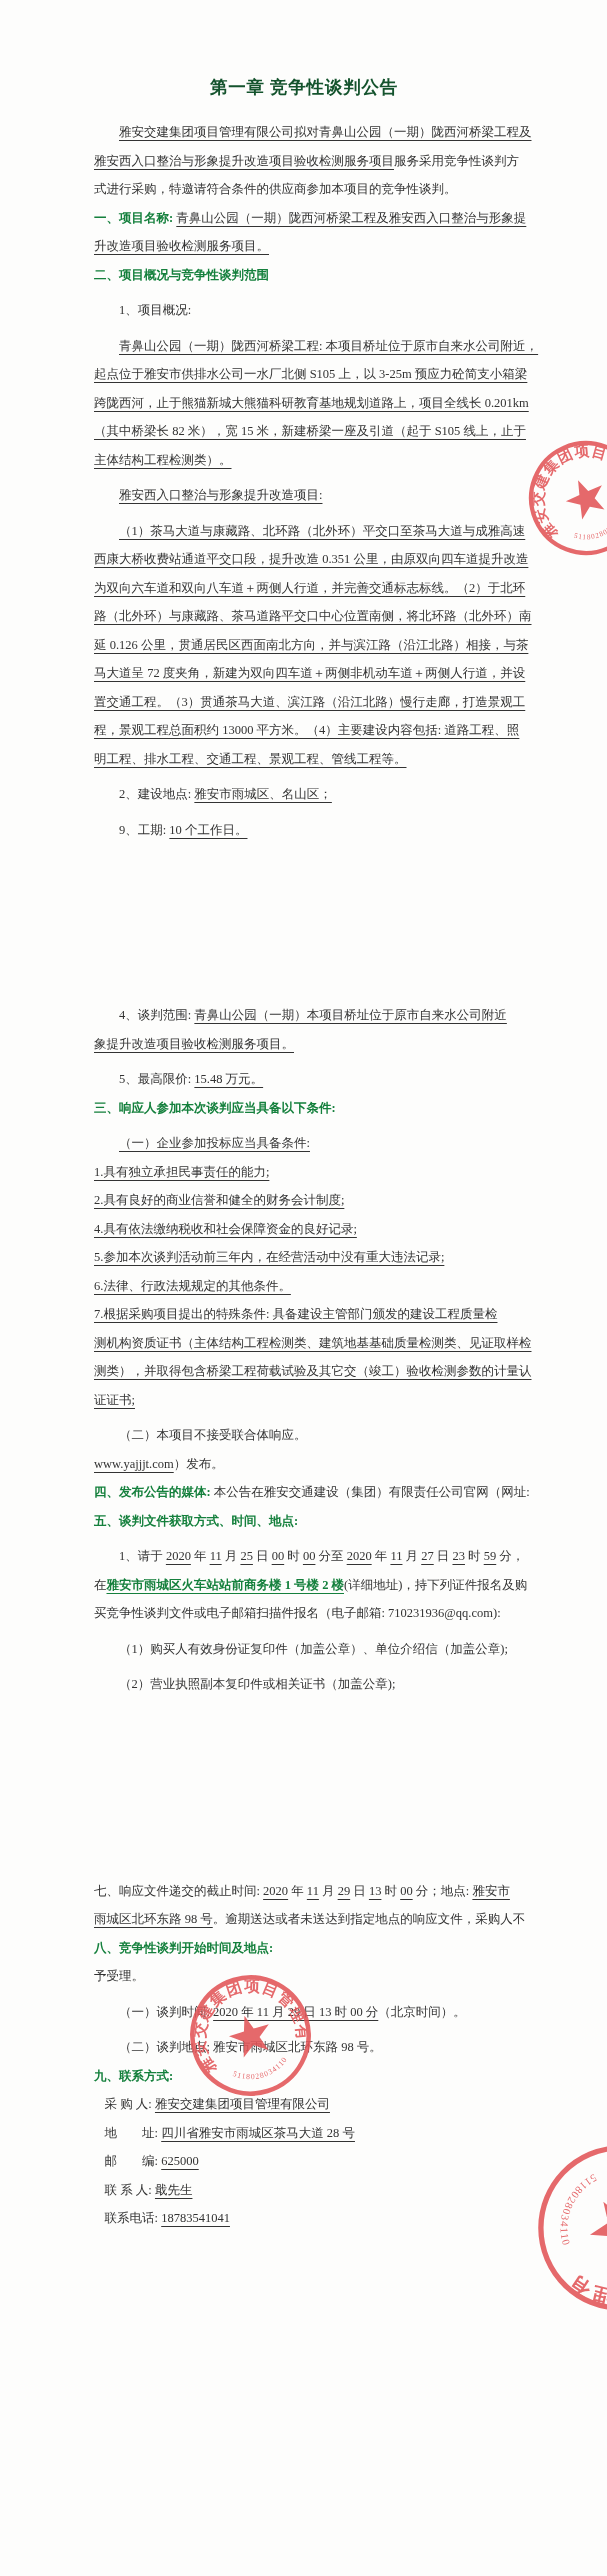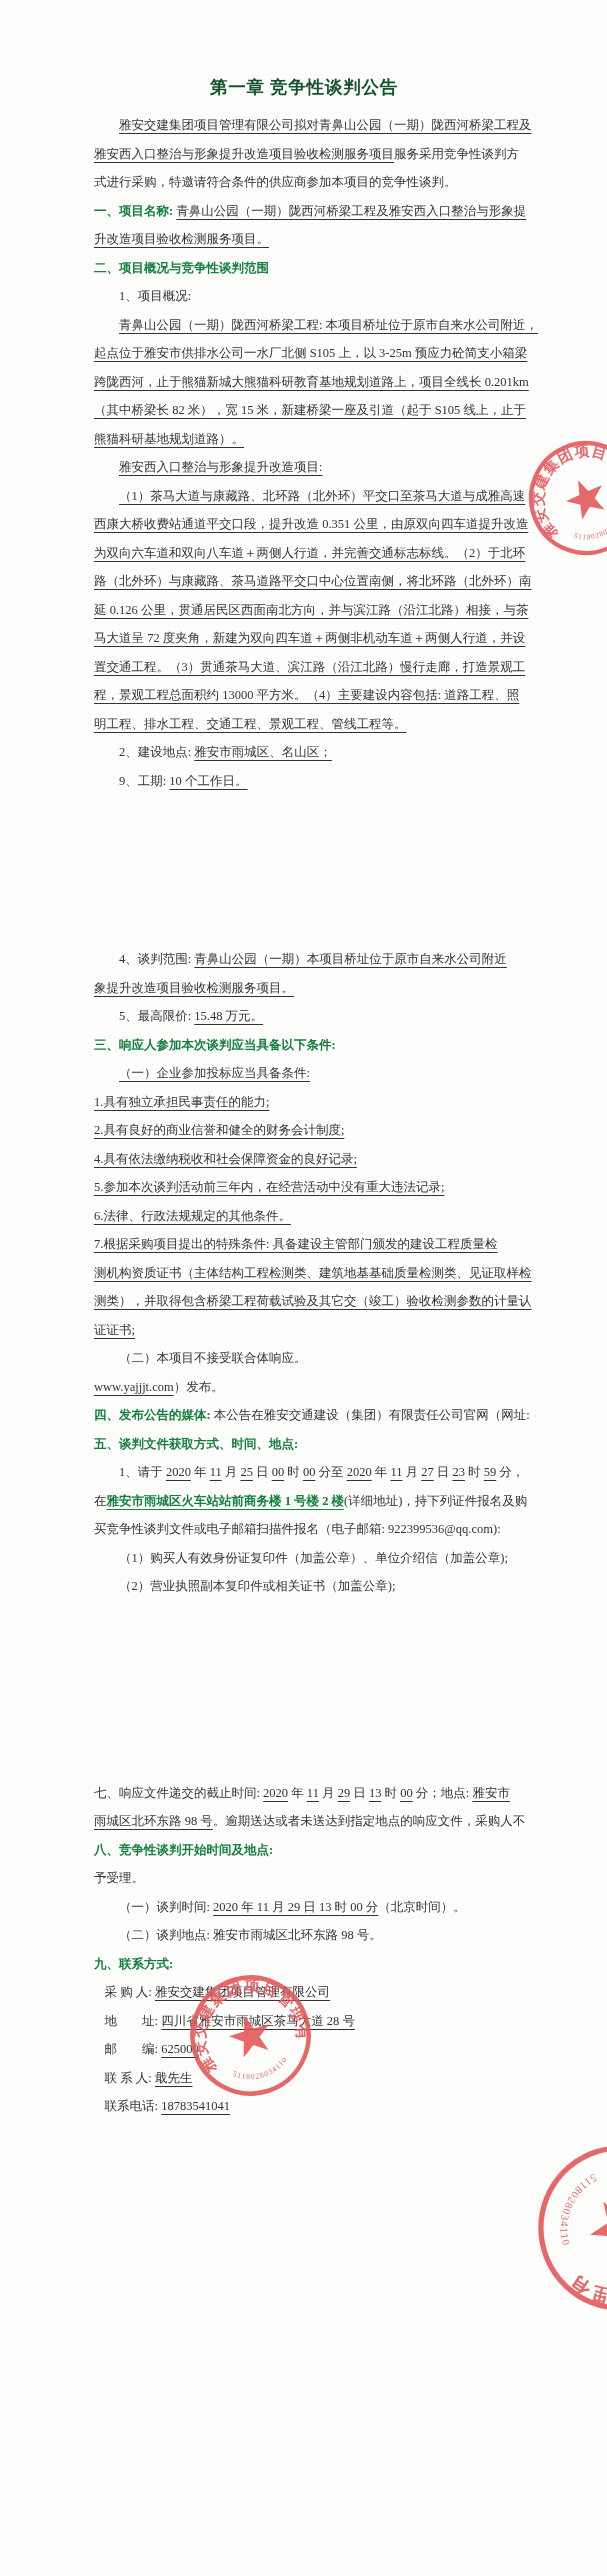--- a/index.html
+++ b/index.html
@@ -3,21 +3,21 @@
 <meta charset="utf-8">
 <style>
   html,body{margin:0;padding:0;background:#ffffff;}
   .page{position:relative;width:608px;height:2576px;background:#fdfdfc;overflow:hidden;
         font-family:"Liberation Serif","DejaVu Serif",serif;color:#333;}
   .title{margin-top:74px;height:27px;line-height:27px;text-align:center;
          font-size:17.5px;font-weight:bold;color:#14532d;letter-spacing:0.8px;}
   .body-text{position:absolute;left:94px;top:111px;width:436px;}
   .line{height:28.5px;line-height:28.5px;font-size:12.5px;white-space:nowrap;}
   .line span{white-space:pre;}
-  .ind1{padding-left:25px;}
+  .ind1{padding-left:25px;margin-top:7px;}
   .ind2{padding-left:10.6px;}
   .u{text-decoration:underline;text-underline-offset:3.8px;text-decoration-thickness:0.8px;}
   .b{font-weight:bold;color:#15803d;}
   .gap1{height:150px;}
   .gap2{height:178px;}
   .stamp{position:absolute;opacity:0.88;}
   .stamp svg{display:block;}
 </style>
 </head>
 <body>
@@ -31,21 +31,21 @@
       <div class="line"><span class="u">雅安西入口整治与形象提升改造项目验收检测服务项目</span><span>服务采用竞争性谈判方</span></div>
       <div class="line"><span>式进行采购，特邀请符合条件的供应商参加本项目的竞争性谈判。</span></div>
       <div class="line"><span class="b">一、项目名称:</span><span> </span><span class="u">青鼻山公园（一期）陇西河桥梁工程及雅安西入口整治与形象提</span></div>
       <div class="line"><span class="u">升改造项目验收检测服务项目。</span></div>
       <div class="line"><span class="b">二、项目概况与竞争性谈判范围</span></div>
       <div class="line ind1"><span>1、项目概况:</span></div>
       <div class="line ind1"><span class="u">青鼻山公园（一期）陇西河桥梁工程: 本项目桥址位于原市自来水公司附近，</span></div>
       <div class="line"><span class="u">起点位于雅安市供排水公司一水厂北侧 S105 上，以 3-25m 预应力砼简支小箱梁</span></div>
       <div class="line"><span class="u">跨陇西河，止于熊猫新城大熊猫科研教育基地规划道路上，项目全线长 0.201km</span></div>
       <div class="line"><span class="u">（其中桥梁长 82 米），宽 15 米，新建桥梁一座及引道（起于 S105 线上，止于</span></div>
-      <div class="line"><span class="u">熊猫科研基地规划道路）。</span></div>
+      <div class="line"><span class="u">主体结构工程检测类）。</span></div>
       <div class="line ind1"><span class="u">雅安西入口整治与形象提升改造项目:</span></div>
       <div class="line ind1"><span class="u">（1）茶马大道与康藏路、北环路（北外环）平交口至茶马大道与成雅高速</span></div>
       <div class="line"><span class="u">西康大桥收费站通道平交口段，提升改造 0.351 公里，由原双向四车道提升改造</span></div>
       <div class="line"><span class="u">为双向六车道和双向八车道＋两侧人行道，并完善交通标志标线。（2）于北环</span></div>
       <div class="line"><span class="u">路（北外环）与康藏路、茶马道路平交口中心位置南侧，将北环路（北外环）南</span></div>
       <div class="line"><span class="u">延 0.126 公里，贯通居民区西面南北方向，并与滨江路（沿江北路）相接，与茶</span></div>
       <div class="line"><span class="u">马大道呈 72 度夹角，新建为双向四车道＋两侧非机动车道＋两侧人行道，并设</span></div>
       <div class="line"><span class="u">置交通工程。（3）贯通茶马大道、滨江路（沿江北路）慢行走廊，打造景观工</span></div>
       <div class="line"><span class="u">程，景观工程总面积约 13000 平方米。（4）主要建设内容包括: 道路工程、照</span></div>
       <div class="line"><span class="u">明工程、排水工程、交通工程、景观工程、管线工程等。</span></div>
@@ -65,21 +65,21 @@
       <div class="line"><span class="u">7.根据采购项目提出的特殊条件: 具备建设主管部门颁发的建设工程质量检</span></div>
       <div class="line"><span class="u">测机构资质证书（主体结构工程检测类、建筑地基基础质量检测类、见证取样检</span></div>
       <div class="line"><span class="u">测类），并取得包含桥梁工程荷载试验及其它交（竣工）验收检测参数的计量认</span></div>
       <div class="line"><span class="u">证证书;</span></div>
       <div class="line ind1"><span>（二）本项目不接受联合体响应。</span></div>
       <div class="line"><span class="u">www.yajjjt.com</span><span>）发布。</span></div>
       <div class="line"><span class="b">四、发布公告的媒体:</span><span> 本公告在雅安交通建设（集团）有限责任公司官网（网址:</span></div>
       <div class="line"><span class="b">五、谈判文件获取方式、时间、地点:</span></div>
       <div class="line ind1"><span>1、请于 </span><span class="u">2020</span><span> 年 </span><span class="u">11</span><span> 月 </span><span class="u">25</span><span> 日 </span><span class="u">00</span><span> 时 </span><span class="u">00</span><span> 分至 </span><span class="u">2020</span><span> 年 </span><span class="u">11</span><span> 月 </span><span class="u">27</span><span> 日 </span><span class="u">23</span><span> 时 </span><span class="u">59</span><span> 分，</span></div>
       <div class="line"><span>在</span><span class="u b">雅安市雨城区火车站站前商务楼 1 号楼 2 楼</span><span>(详细地址)，持下列证件报名及购</span></div>
-      <div class="line"><span>买竞争性谈判文件或电子邮箱扫描件报名（电子邮箱: 922399536@qq.com):</span></div>
+      <div class="line"><span>买竞争性谈判文件或电子邮箱扫描件报名（电子邮箱: 710231936@qq.com):</span></div>
       <div class="line ind1"><span>（1）购买人有效身份证复印件（加盖公章）、单位介绍信（加盖公章);</span></div>
       <div class="line ind1"><span>（2）营业执照副本复印件或相关证书（加盖公章);</span></div>
       <div class="gap2"></div>
       <div class="line"><span>七、响应文件递交的截止时间: </span><span class="u">2020</span><span> 年 </span><span class="u">11</span><span> 月 </span><span class="u">29</span><span> 日 </span><span class="u">13</span><span> 时 </span><span class="u">00</span><span> 分；地点: </span><span class="u">雅安市</span></div>
       <div class="line"><span class="u">雨城区北环东路 98 号</span><span>。逾期送达或者未送达到指定地点的响应文件，采购人不</span></div>
       <div class="line"><span class="b">八、竞争性谈判开始时间及地点:</span></div>
       <div class="line"><span>予受理。</span></div>
       <div class="line ind1"><span>（一）谈判时间: </span><span class="u">2020 年 11 月 29 日 13 时 00 分</span><span>（北京时间）。</span></div>
       <div class="line ind1"><span>（二）谈判地点: 雅安市雨城区北环东路 98 号。</span></div>
       <div class="line"><span class="b">九、联系方式:</span></div>

